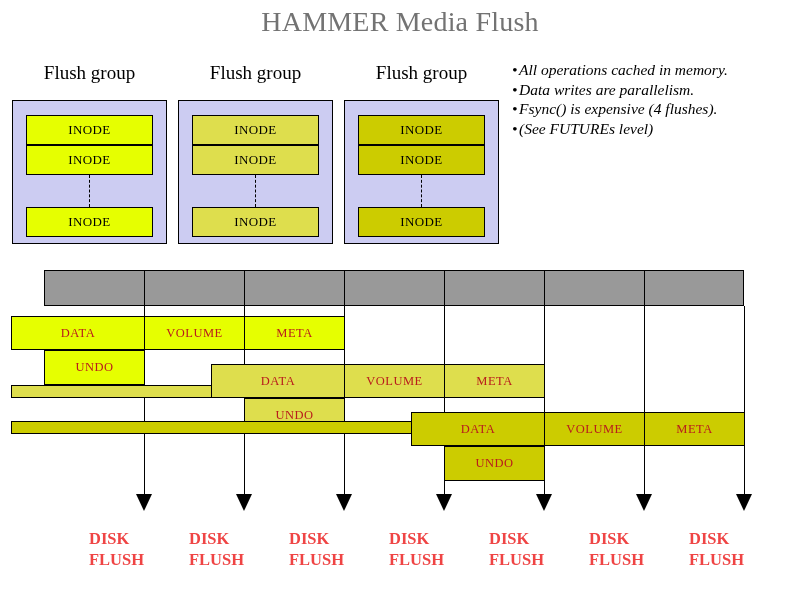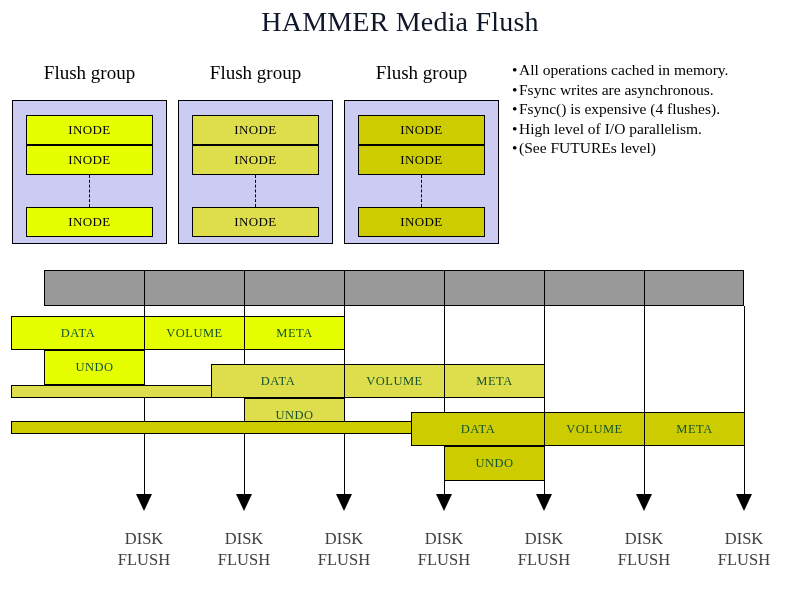--- a/index.html
+++ b/index.html
@@ -21,21 +21,21 @@
   
   #title {
     position: absolute;
     left: 0;
     top: 6px;
     width: 800px;
     text-align: center;
     font-size: 28px;
     font-weight: normal;
     letter-spacing: 0.2px;
-    color: #0f172a;
+    color: #737373;
     font-family: "Liberation Serif", "DejaVu Serif", serif;
   }
 
   
   .fg-title {
     position: absolute;
     font-size: 19px;
     text-align: center;
     color: #000000;
     white-space: nowrap;
@@ -81,54 +81,55 @@
     border-left: 1.4px solid #000000;
   }
   .cell {
     position: absolute;
     border: 1.5px solid #000000;
     box-sizing: border-box;
     font-size: 12.5px;
     display: flex;
     align-items: center;
     justify-content: center;
-    color: #14532d;
+    color: #b91c1c;
     letter-spacing: 0.5px;
   }
   .thinbar {
     position: absolute;
     border: 1.5px solid #000000;
     box-sizing: border-box;
   }
 
   
   .arrowhead {
     position: absolute;
     width: 0;
     height: 0;
     border-left: 8px solid transparent;
     border-right: 8px solid transparent;
     border-top: 17px solid #000000;
   }
   .flush-label {
     position: absolute;
     width: 110px;
-    text-align: center;
     font-size: 16.5px;
     line-height: 21px;
-    color: #404040;
+    color: #ef4444;
     white-space: pre-line;
+    font-weight: bold;
   }
 
   
   #bullets {
     position: absolute;
     left: 512px;
     top: 60px;
     width: 288px;
+    font-style: italic;
   }
   .bullet {
     font-size: 15.5px;
     line-height: 19.6px;
     color: #000000;
     white-space: nowrap;
   }
   .bullet .dot {
     display: inline-block;
     width: 7px;
@@ -157,23 +158,22 @@
 
   <div class="fg-title" style="left:344px; top:62px; width:155px;">Flush group</div>
   <div class="fg-box" style="left:344px; top:100px; width:155px; height:144px;"></div>
   <div class="inode" style="left:358px; top:115px; width:127px; height:30px; background:#cccc00;">INODE</div>
   <div class="inode" style="left:358px; top:145px; width:127px; height:30px; background:#cccc00;">INODE</div>
   <div class="inode-link" style="left:421px; top:175px; height:32px;"></div>
   <div class="inode" style="left:358px; top:207px; width:127px; height:30px; background:#cccc00;">INODE</div>
 
   <div id="bullets">
     <div class="bullet"><span class="dot">•</span><span>All operations cached in memory.</span></div>
-    <div class="bullet"><span class="dot">•</span><span>Fsync writes are asynchronous.</span></div>
+    <div class="bullet"><span class="dot">•</span><span>Data writes are parallelism.</span></div>
     <div class="bullet"><span class="dot">•</span><span>Fsync() is expensive (4 flushes).</span></div>
-    <div class="bullet"><span class="dot">•</span><span>High level of I/O parallelism.</span></div>
     <div class="bullet"><span class="dot">•</span><span>(See FUTUREs level)</span></div>
   </div>
 
   <div class="tl-gray" style="left:44px; top:270px; width:700px; height:36px;"></div>
   <div class="tl-divider" style="left:144px; top:270px; height:36px;"></div>
   <div class="tl-divider" style="left:244px; top:270px; height:36px;"></div>
   <div class="tl-divider" style="left:344px; top:270px; height:36px;"></div>
   <div class="tl-divider" style="left:444px; top:270px; height:36px;"></div>
   <div class="tl-divider" style="left:544px; top:270px; height:36px;"></div>
   <div class="tl-divider" style="left:644px; top:270px; height:36px;"></div>

